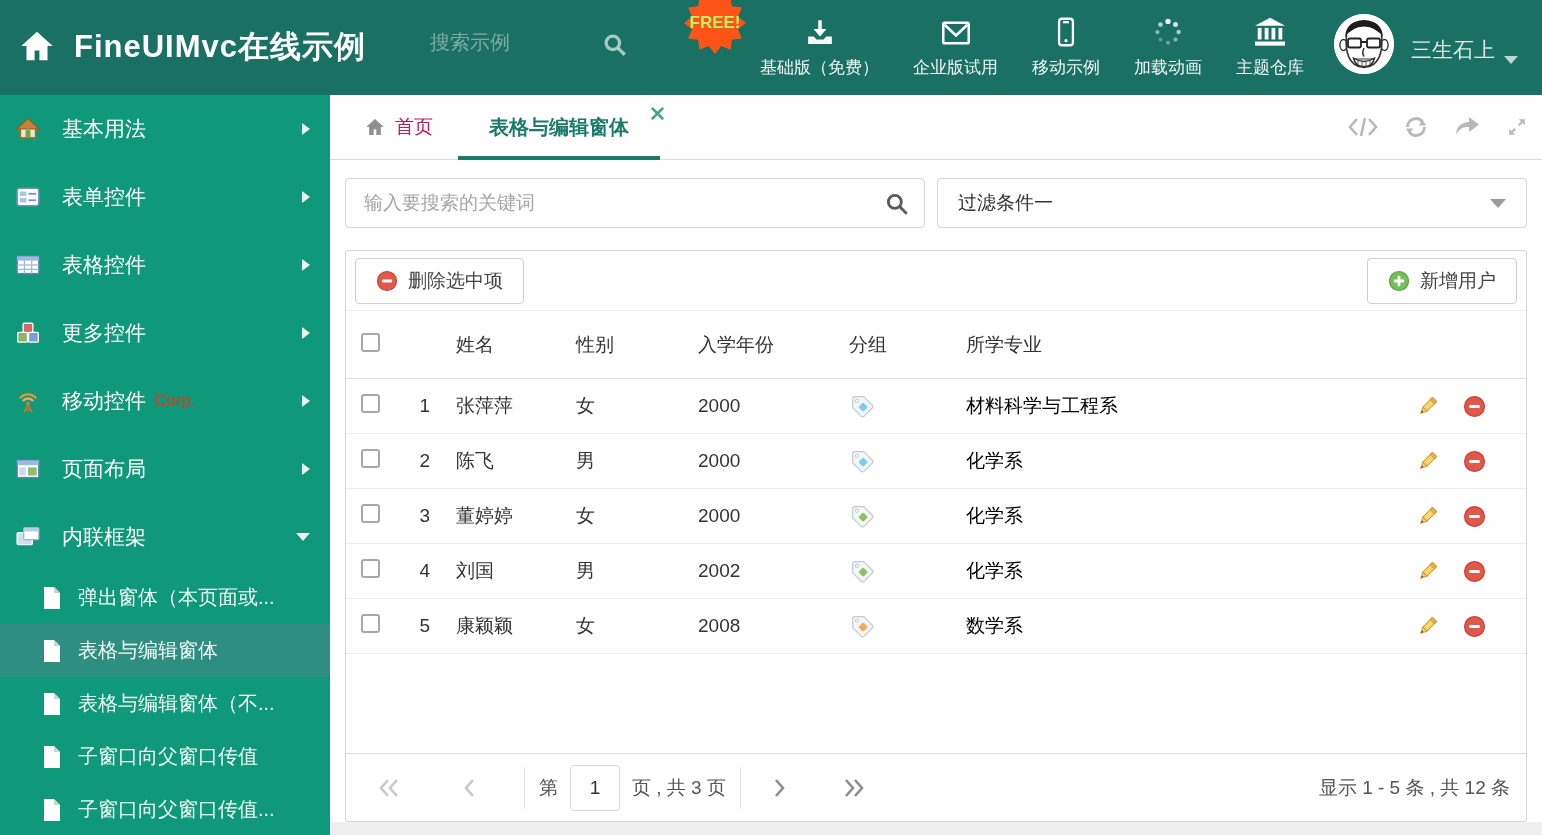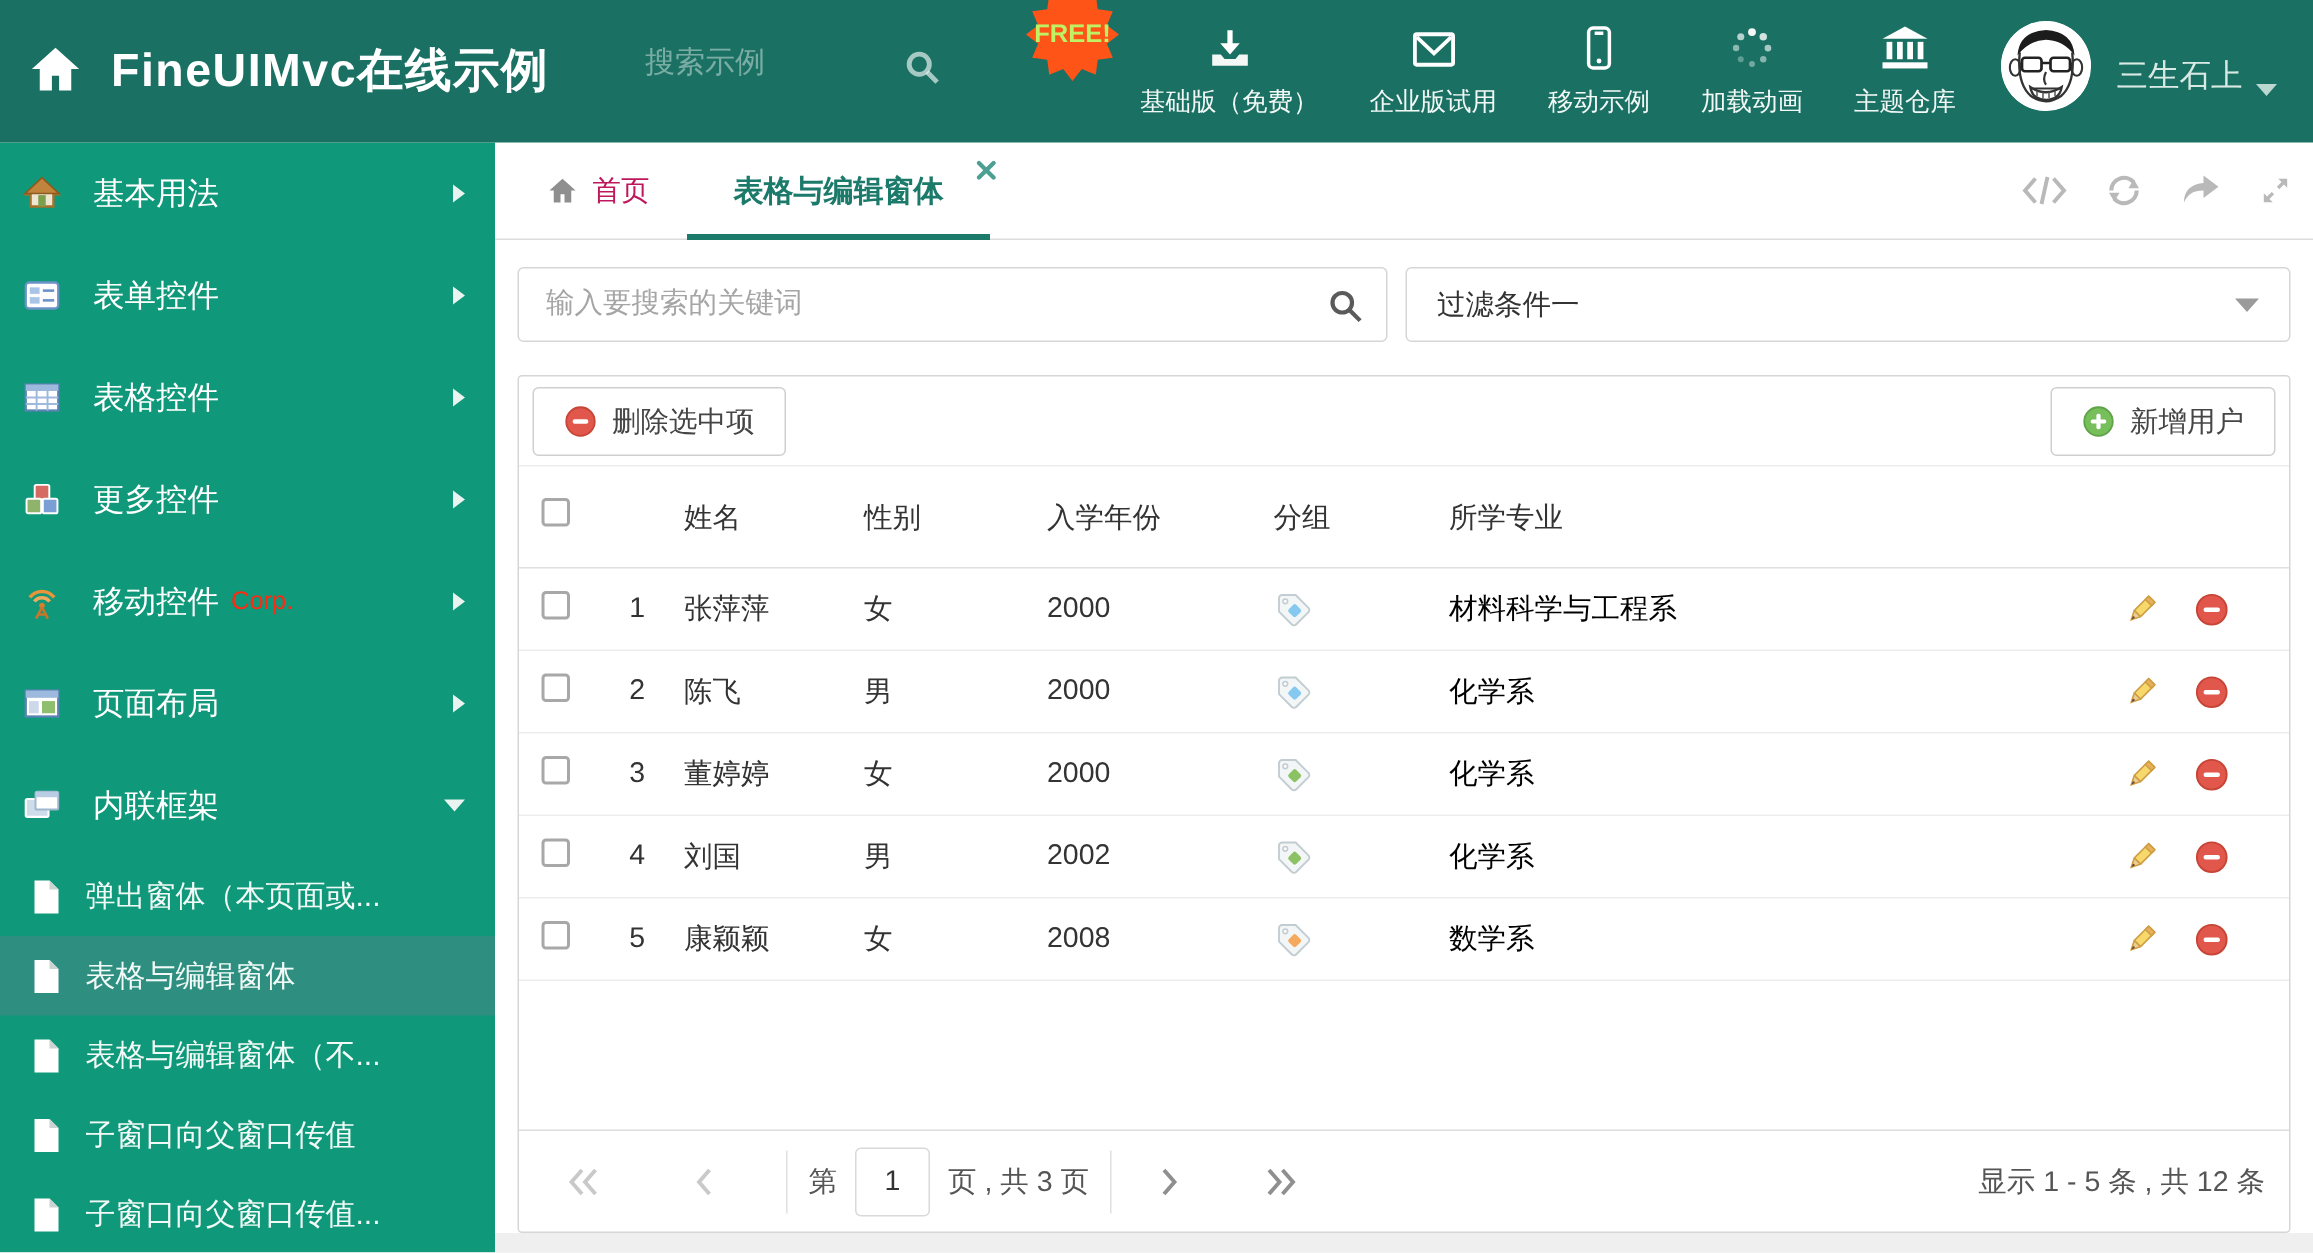--- a/index.html
+++ b/index.html
@@ -26,21 +26,21 @@
   .caret-d { width:0; height:0; border-left:7px solid transparent; border-right:7px solid transparent; border-top:8px solid #bcd7d0; display:inline-block; }
 
   
   .sidebar { position:absolute; left:0; top:95px; width:330px; height:740px; background:#0F9879; overflow:hidden; }
   .side-item { height:68px; display:flex; align-items:center; padding:0 20px 0 14px; color:#fff; font-size:21px; cursor:pointer; }
   .side-item .s-ic { width:30px; margin-right:18px; display:flex; }
   .side-item .arr { margin-left:auto; }
   .arr-r { width:0; height:0; border-top:6px solid transparent; border-bottom:6px solid transparent; border-left:8px solid #e9f3f0; }
   .arr-dn { width:0; height:0; border-left:7px solid transparent; border-right:7px solid transparent; border-top:8px solid #e9f3f0; }
   .corp { color:#ff2a12; font-size:17px; margin-left:8px; }
-  .sub-item { height:53px; display:flex; align-items:center; padding-left:21px; color:#f2faf7; font-size:20px; cursor:pointer; }
+  .sub-item { height:53px; display:flex; align-items:center; padding-left:42px; color:#f2faf7; font-size:20px; cursor:pointer; }
   .sub-item .p-ic { margin-right:16px; display:flex; }
   .sub-item.selected { background:#2E8F80; }
 
   
   .content { position:absolute; left:330px; top:95px; width:1212px; height:740px; background:#fff; }
   .tabbar { position:relative; height:65px; border-bottom:1px solid #dcdcdc; }
   .tab-home { position:absolute; left:34px; top:0; height:64px; display:flex; align-items:center; gap:9px; color:#be185d; font-size:19px; cursor:pointer; }
   .tab-active { position:absolute; left:128px; top:0; width:202px; height:64px; display:flex; align-items:center; justify-content:center;
                 color:#1C7A6B; font-weight:bold; font-size:20px; cursor:pointer; }
   .tab-active::after { content:''; position:absolute; left:0; right:0; bottom:-1px; height:4px; background:#1C7A6B; }

